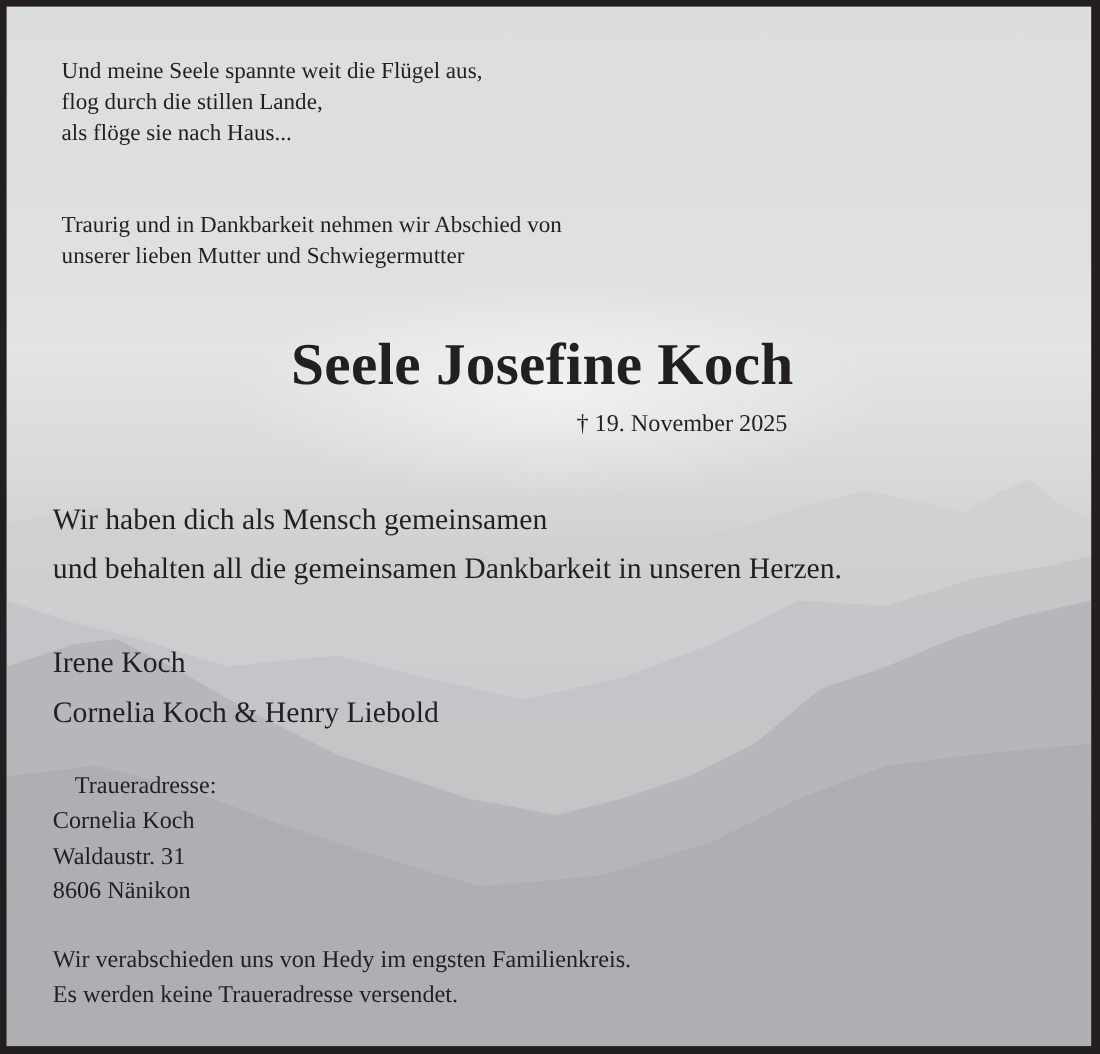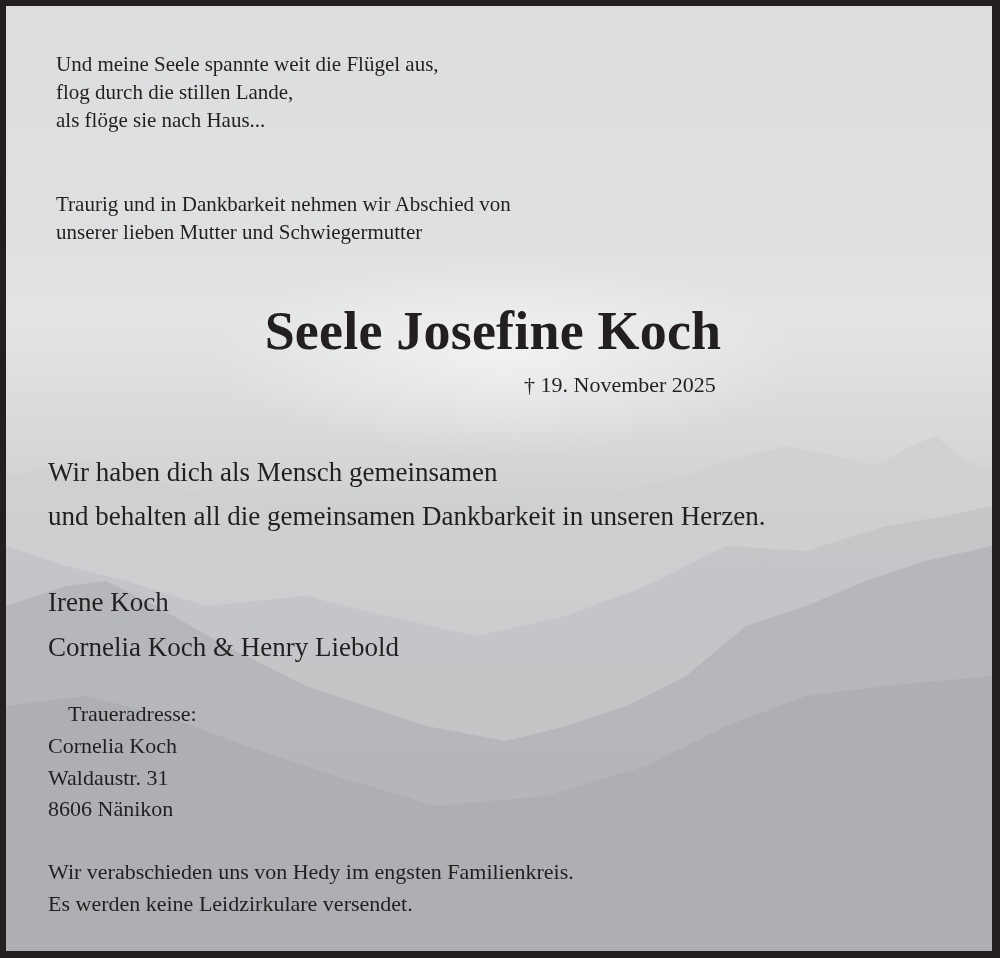--- a/index.html
+++ b/index.html
@@ -62,15 +62,15 @@
 
   <div>
     <div class="t addr" style="left:42px; top:692px;margin-left:20px;">Traueradresse:</div>
     <div class="t addr" style="left:42px; top:724px;">Cornelia Koch</div>
     <div class="t addr" style="left:42px; top:756px;">Waldaustr. 31</div>
     <div class="t addr" style="left:42px; top:787px;">8606 Nänikon</div>
   </div>
 
   <div>
     <div class="t addr" style="left:42px; top:850px;">Wir verabschieden uns von Hedy im engsten Familienkreis.</div>
-    <div class="t addr" style="left:42px; top:882px;">Es werden keine Leidzirkulare versendet.</div>
+    <div class="t addr" style="left:42px; top:882px;">Es werden keine Traueradresse versendet.</div>
   </div>
 </div>
 
 </body></html>

